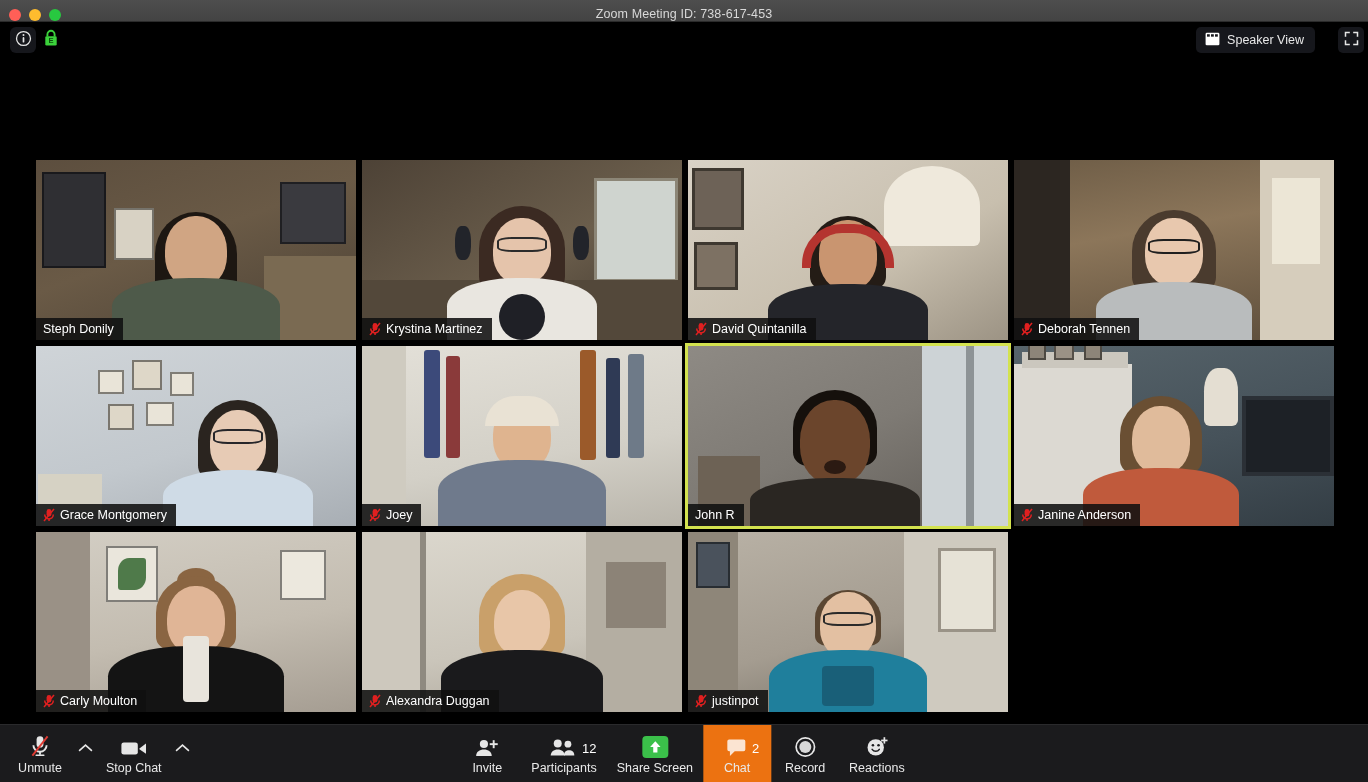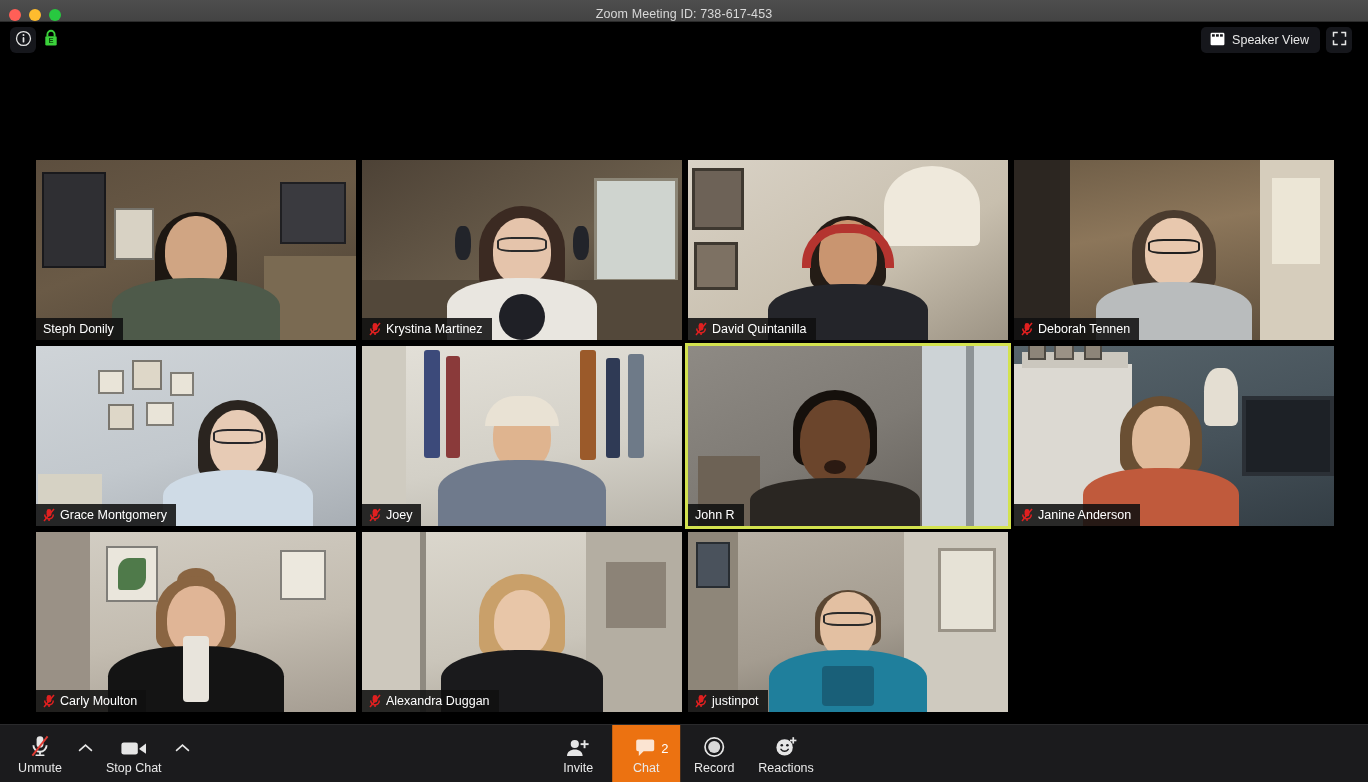--- a/index.html
+++ b/index.html
@@ -65,23 +65,23 @@
     border-radius: 6px;
     background: #16171c;
     display: flex; align-items: center; justify-content: center;
   }
   .lock-badge {
     width: 17px; height: 19px;
     display: flex; align-items: center; justify-content: center;
   }
   .topbar-right {
     position: absolute;
-    right: 16px; top: 50%;
+    right: 4px; top: 50%;
     transform: translateY(-50%);
-    display: flex; align-items: flex-start; gap: 6px;
+    display: flex; align-items: flex-start; gap: 23px;
   }
   .speaker-view {
     height: 26px;
     background: #16171c;
     border-radius: 5px;
     display: flex; align-items: center; gap: 7px;
     padding: 0 11px 0 9px;
     color: #e8e8e8;
     font-size: 12.5px;
   }
@@ -624,21 +624,43 @@
           <svg width="26" height="20" viewBox="0 0 26 20">
             <circle cx="9.6" cy="6" r="4.1" fill="#e6e6e6"></circle>
             <path d="M1.8 18c0-4.4 3.5-6.6 7.8-6.6s7.8 2.2 7.8 6.6z" fill="#e6e6e6"></path>
             <rect x="18.4" y="2.2" width="1.9" height="8" fill="#e6e6e6"></rect>
             <rect x="15.4" y="5.2" width="8" height="1.9" fill="#e6e6e6"></rect>
           </svg>
         </span>
         <span>Invite</span>
       </div>
 
-
+      <div class="tb-item">
+        <span class="ico">
+          <svg width="30" height="20" viewBox="0 0 30 20">
+            <circle cx="8.4" cy="5.6" r="4" fill="#e6e6e6"></circle>
+            <circle cx="18.6" cy="6.2" r="3.4" fill="#e6e6e6"></circle>
+            <path d="M1.4 17.6c0-4.1 3.2-6.2 7-6.2s7 2.1 7 6.2z" fill="#e6e6e6"></path>
+            <path d="M14.6 17.6c0-3.6 2.2-5.4 5.2-5.4s5.2 1.8 5.2 5.4z" fill="#e6e6e6"></path>
+          </svg>
+          <span class="badge">12</span>
+        </span>
+        <span>Participants</span>
+      </div>
+
+      <div class="tb-item">
+        <span class="ico">
+          <span class="share-ico">
+            <svg width="14" height="16" viewBox="0 0 14 16">
+              <path d="M7 2.2 12.2 8H9.1v5.6H4.9V8H1.8z" fill="#fff"></path>
+            </svg>
+          </span>
+        </span>
+        <span>Share Screen</span>
+      </div>
 
       <div class="tb-item highlight">
         <span class="ico">
           <svg width="24" height="20" viewBox="0 0 24 20">
             <path d="M2 3.2a1.8 1.8 0 0 1 1.8-1.8h14.4A1.8 1.8 0 0 1 20 3.2v8.2a1.8 1.8 0 0 1-1.8 1.8H9.4L4.6 18v-4.8H3.8A1.8 1.8 0 0 1 2 11.4z" fill="#fbe4d2"></path>
           </svg>
           <span class="badge">2</span>
         </span>
         <span>Chat</span>
       </div>

